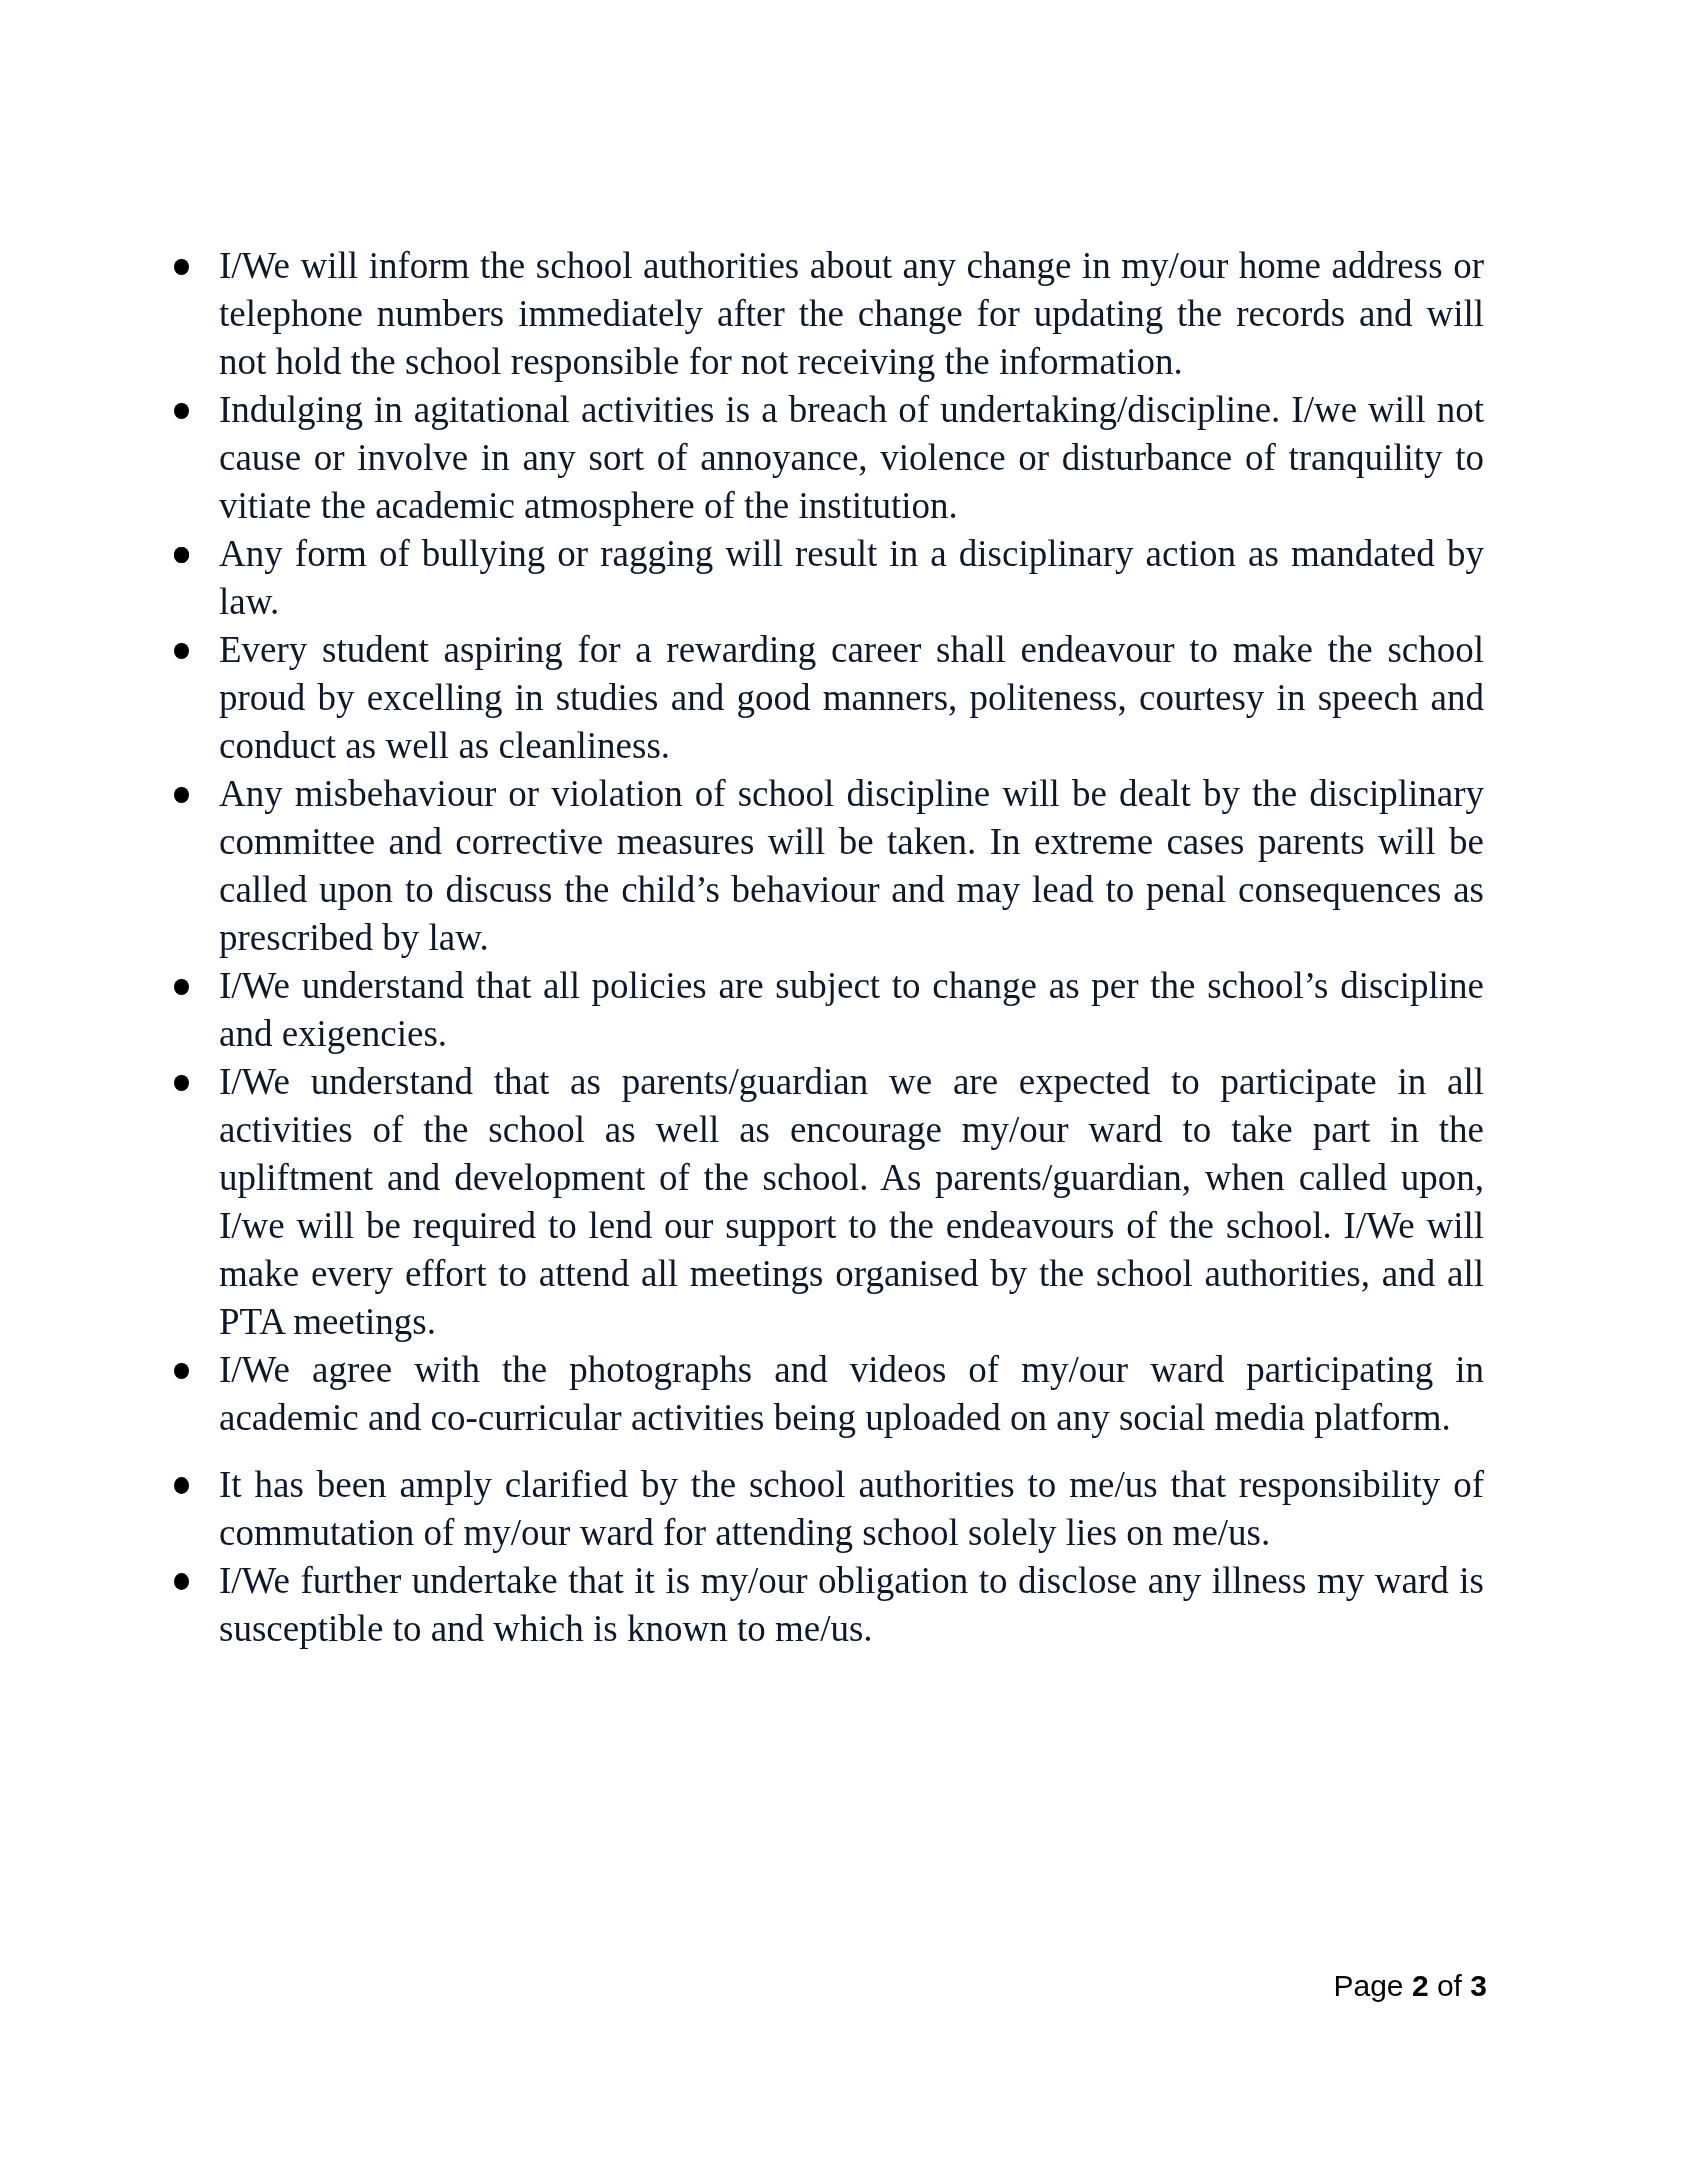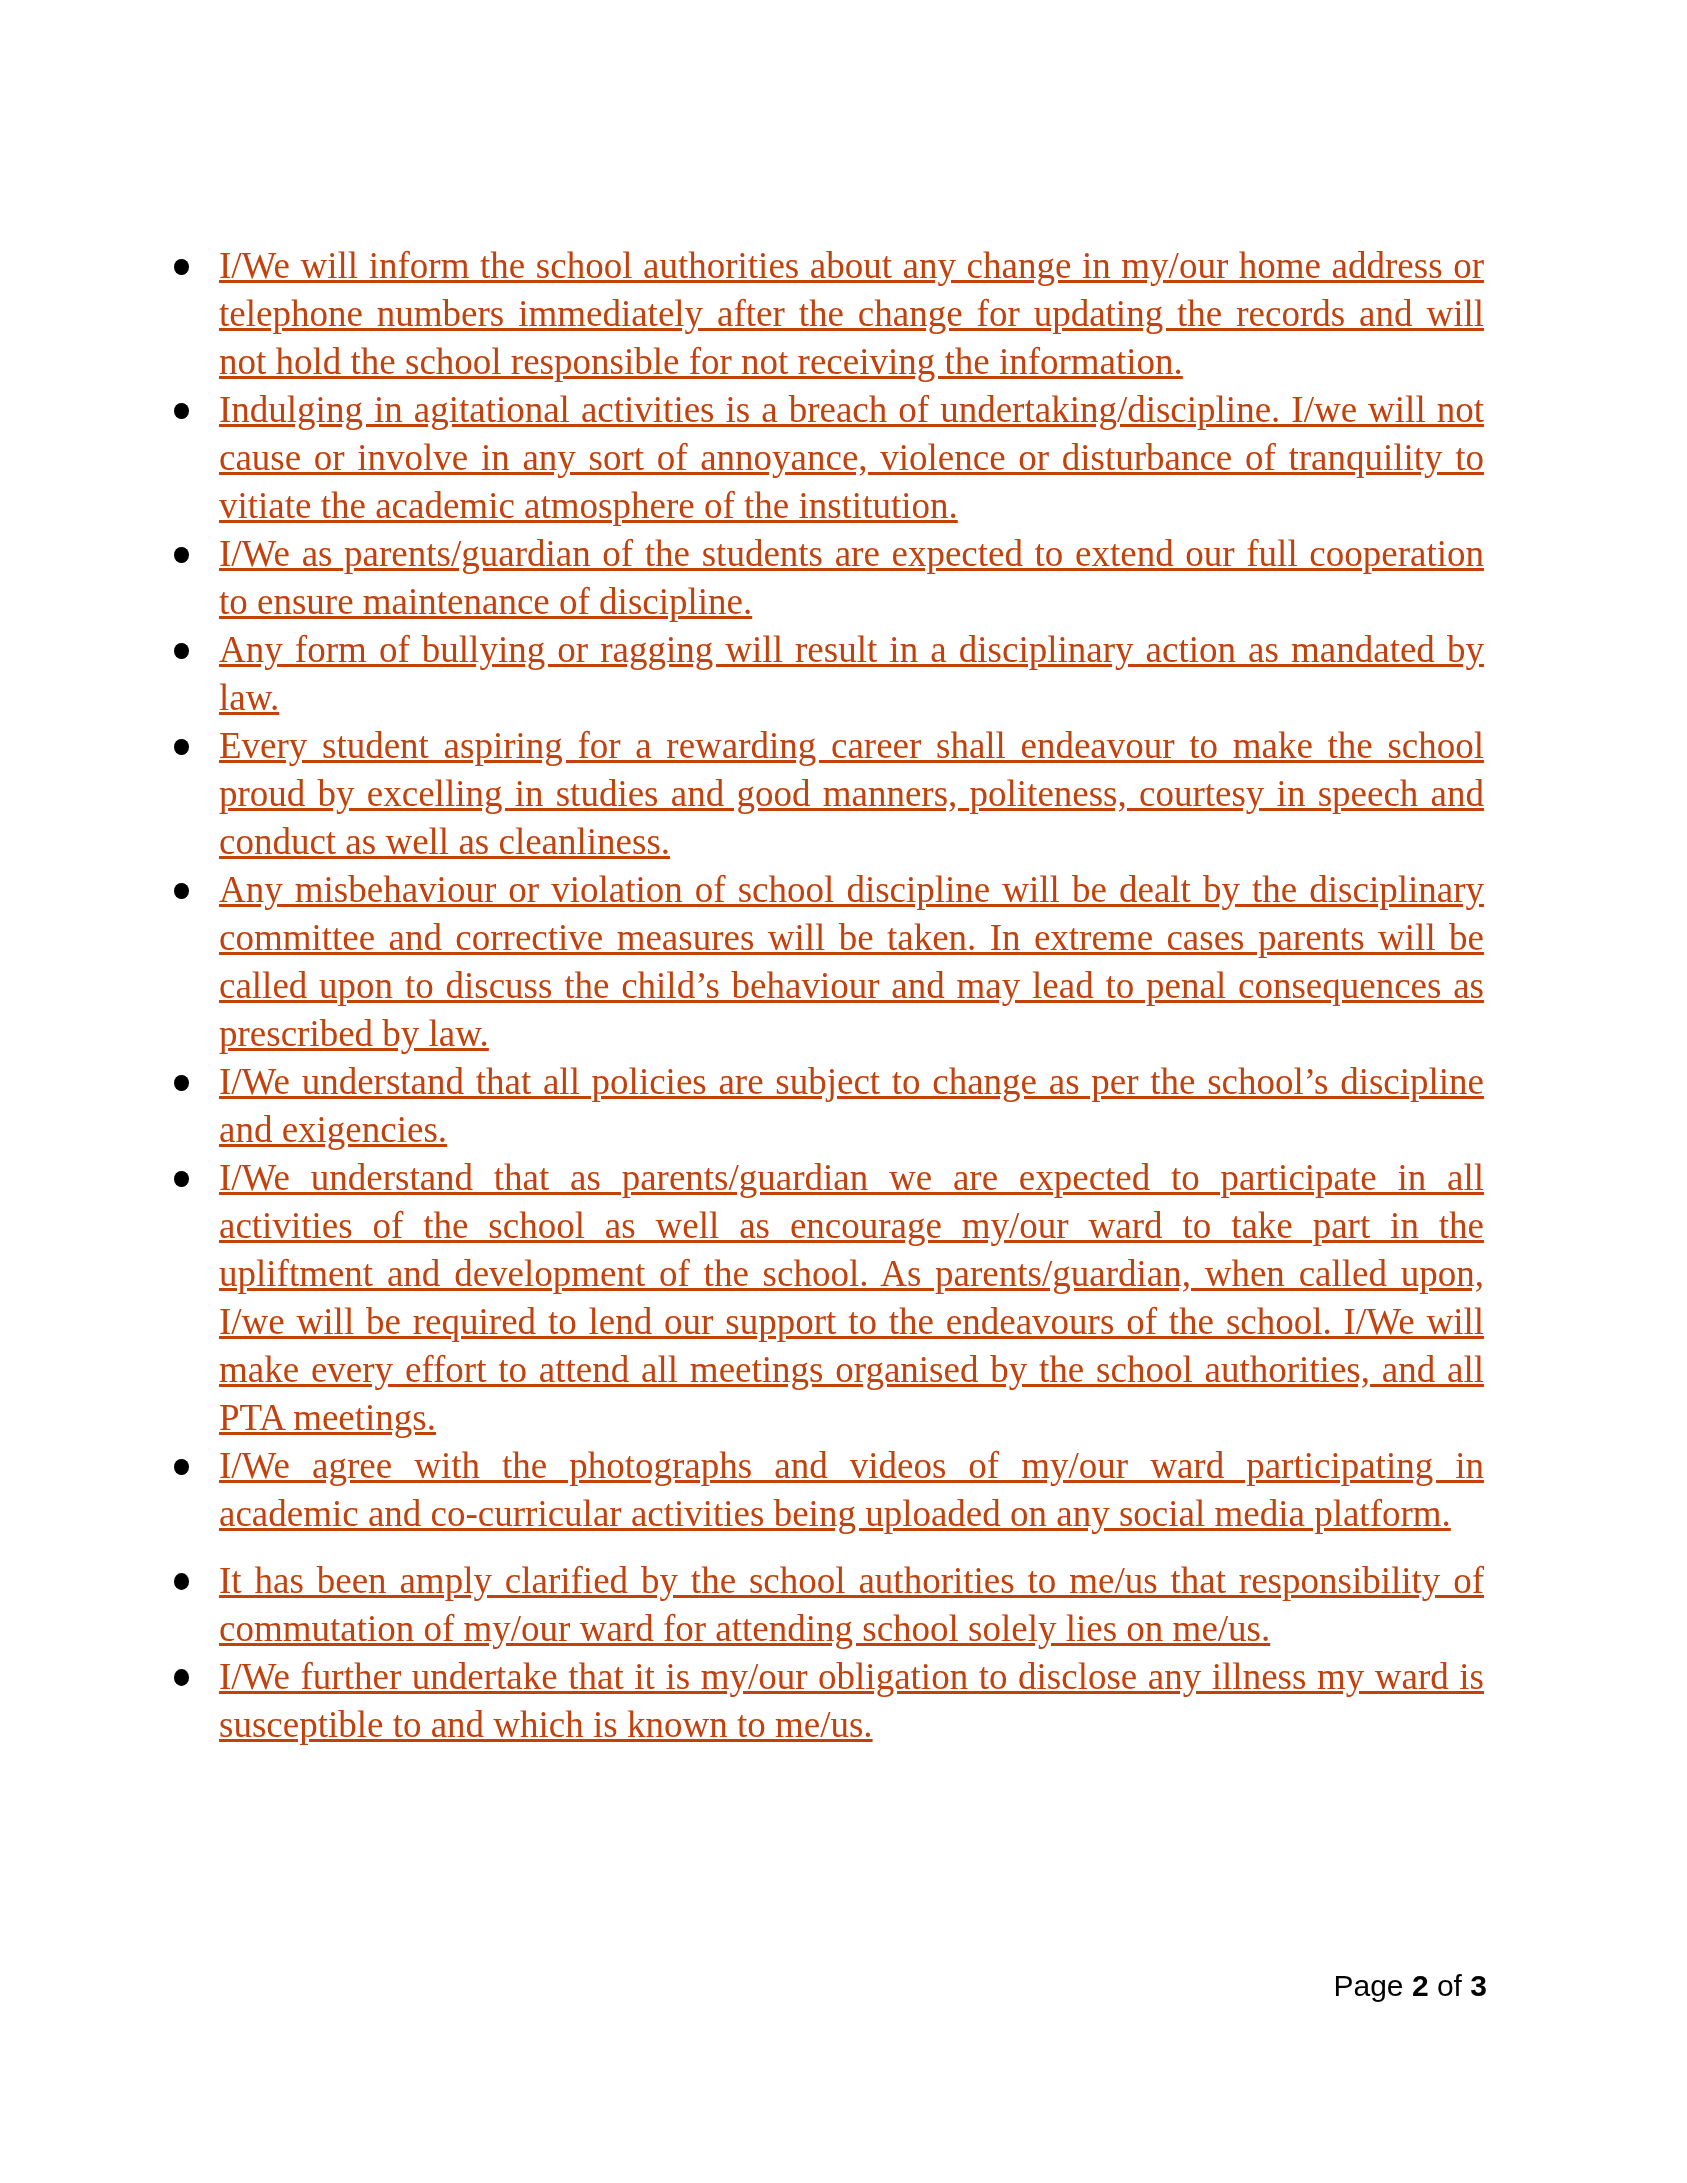--- a/index.html
+++ b/index.html
@@ -28,22 +28,21 @@
     padding: 0;
   }
 
   li.bullet-item {
     position: relative;
     padding-left: 48px;
     font-family: "Liberation Serif", serif;
     font-size: 37px;
     line-height: 48px;
     text-align: justify;
-    color: #c2410c;
-    text-decoration: underline;
+    color: #0f172a;
   }
 
   
   li.bullet-item:nth-child(10) { margin-top: 18.5px; }
 
   .bullet-dot {
     position: absolute;
     left: 2.6px;
     top: 16.5px;
     width: 15px;
@@ -74,21 +73,20 @@
       <li class="bullet-item">
         <span class="bullet-dot"></span>
         <span>I/We will inform the school authorities about any change in my/our home address or telephone numbers immediately after the change for updating the records and will not hold the school responsible for not receiving the information.</span>
       </li>
       <li class="bullet-item">
         <span class="bullet-dot"></span>
         <span>Indulging in agitational activities is a breach of undertaking/discipline. I/we will not cause or involve in any sort of annoyance, violence or disturbance of tranquility to vitiate the academic atmosphere of the institution.</span>
       </li>
       <li class="bullet-item">
         <span class="bullet-dot"></span>
-        <span>I/We as parents/guardian of the students are expected to extend our full cooperation to ensure maintenance of discipline.</span>
       </li>
       <li class="bullet-item">
         <span class="bullet-dot"></span>
         <span>Any form of bullying or ragging will result in a disciplinary action as mandated by law.</span>
       </li>
       <li class="bullet-item">
         <span class="bullet-dot"></span>
         <span>Every student aspiring for a rewarding career shall endeavour to make the school proud by excelling in studies and good manners, politeness, courtesy in speech and conduct as well as cleanliness.</span>
       </li>
       <li class="bullet-item">

